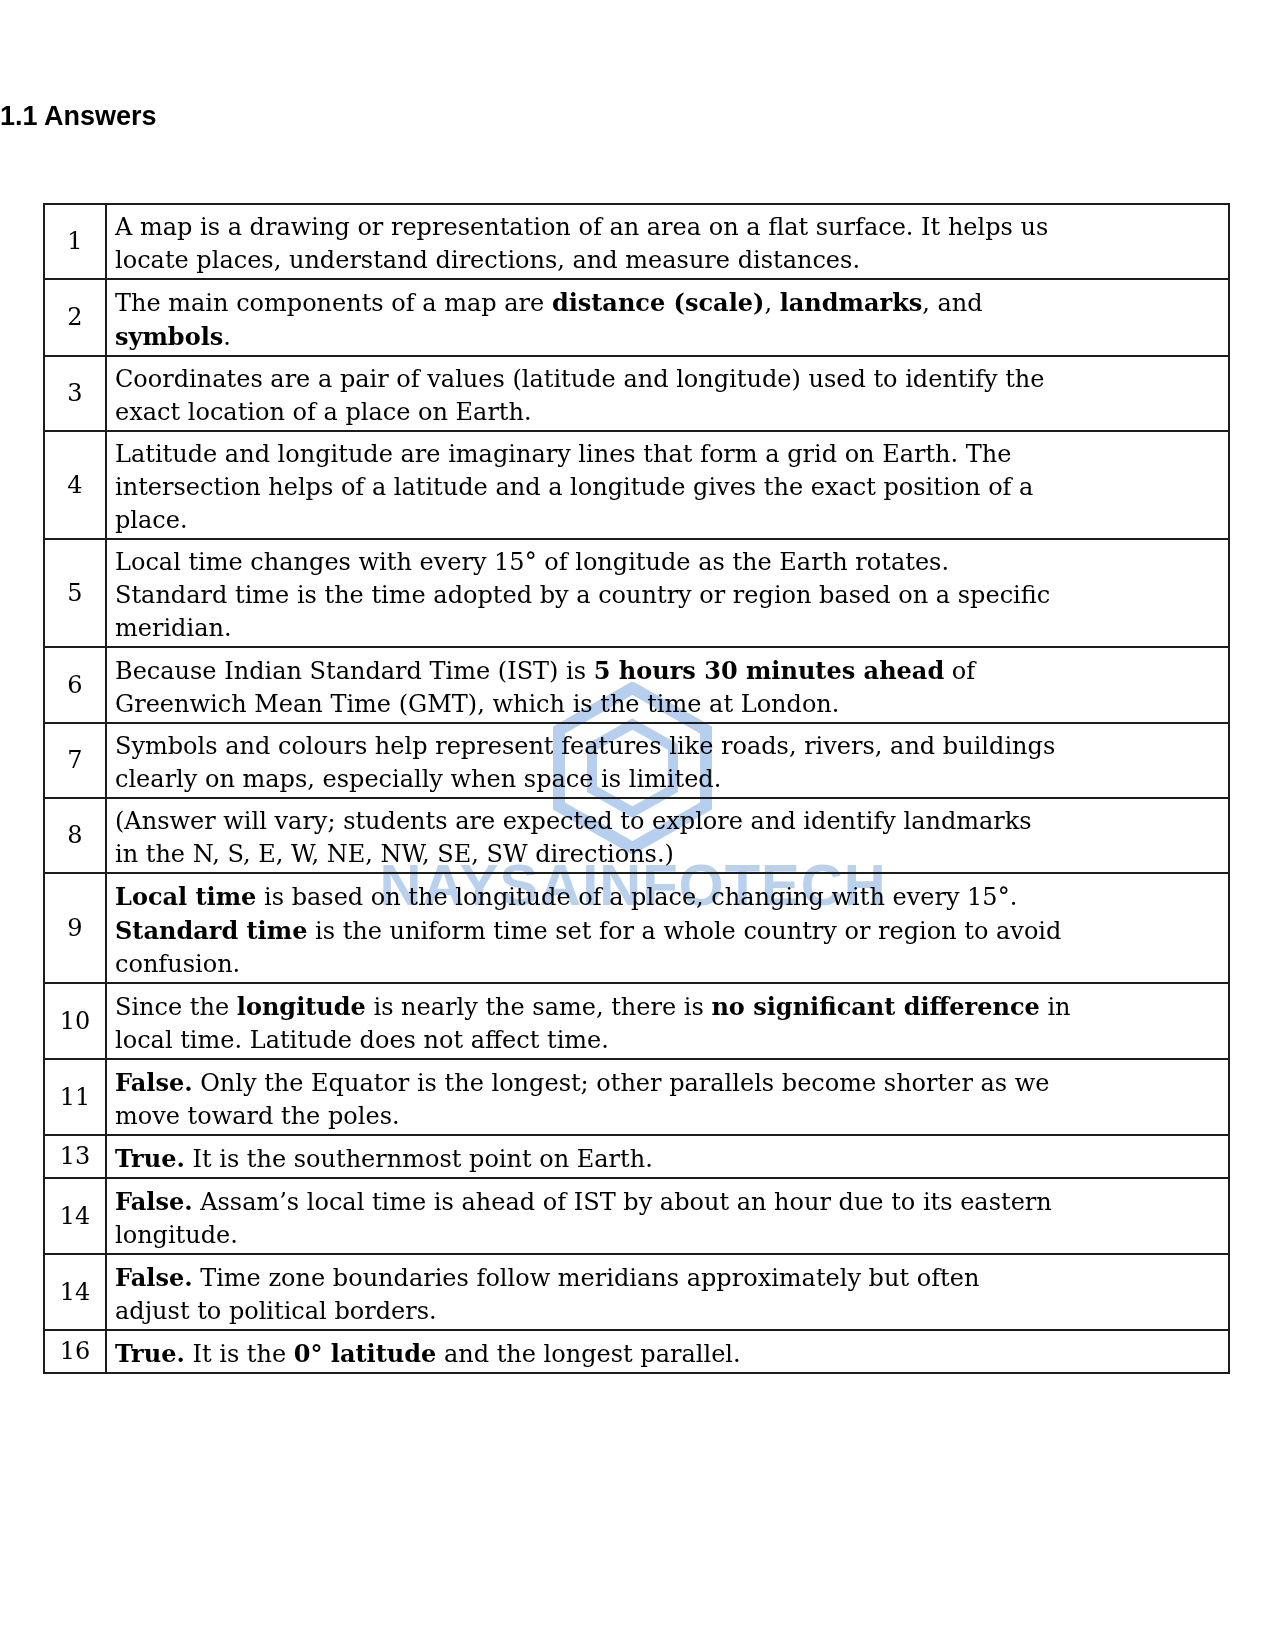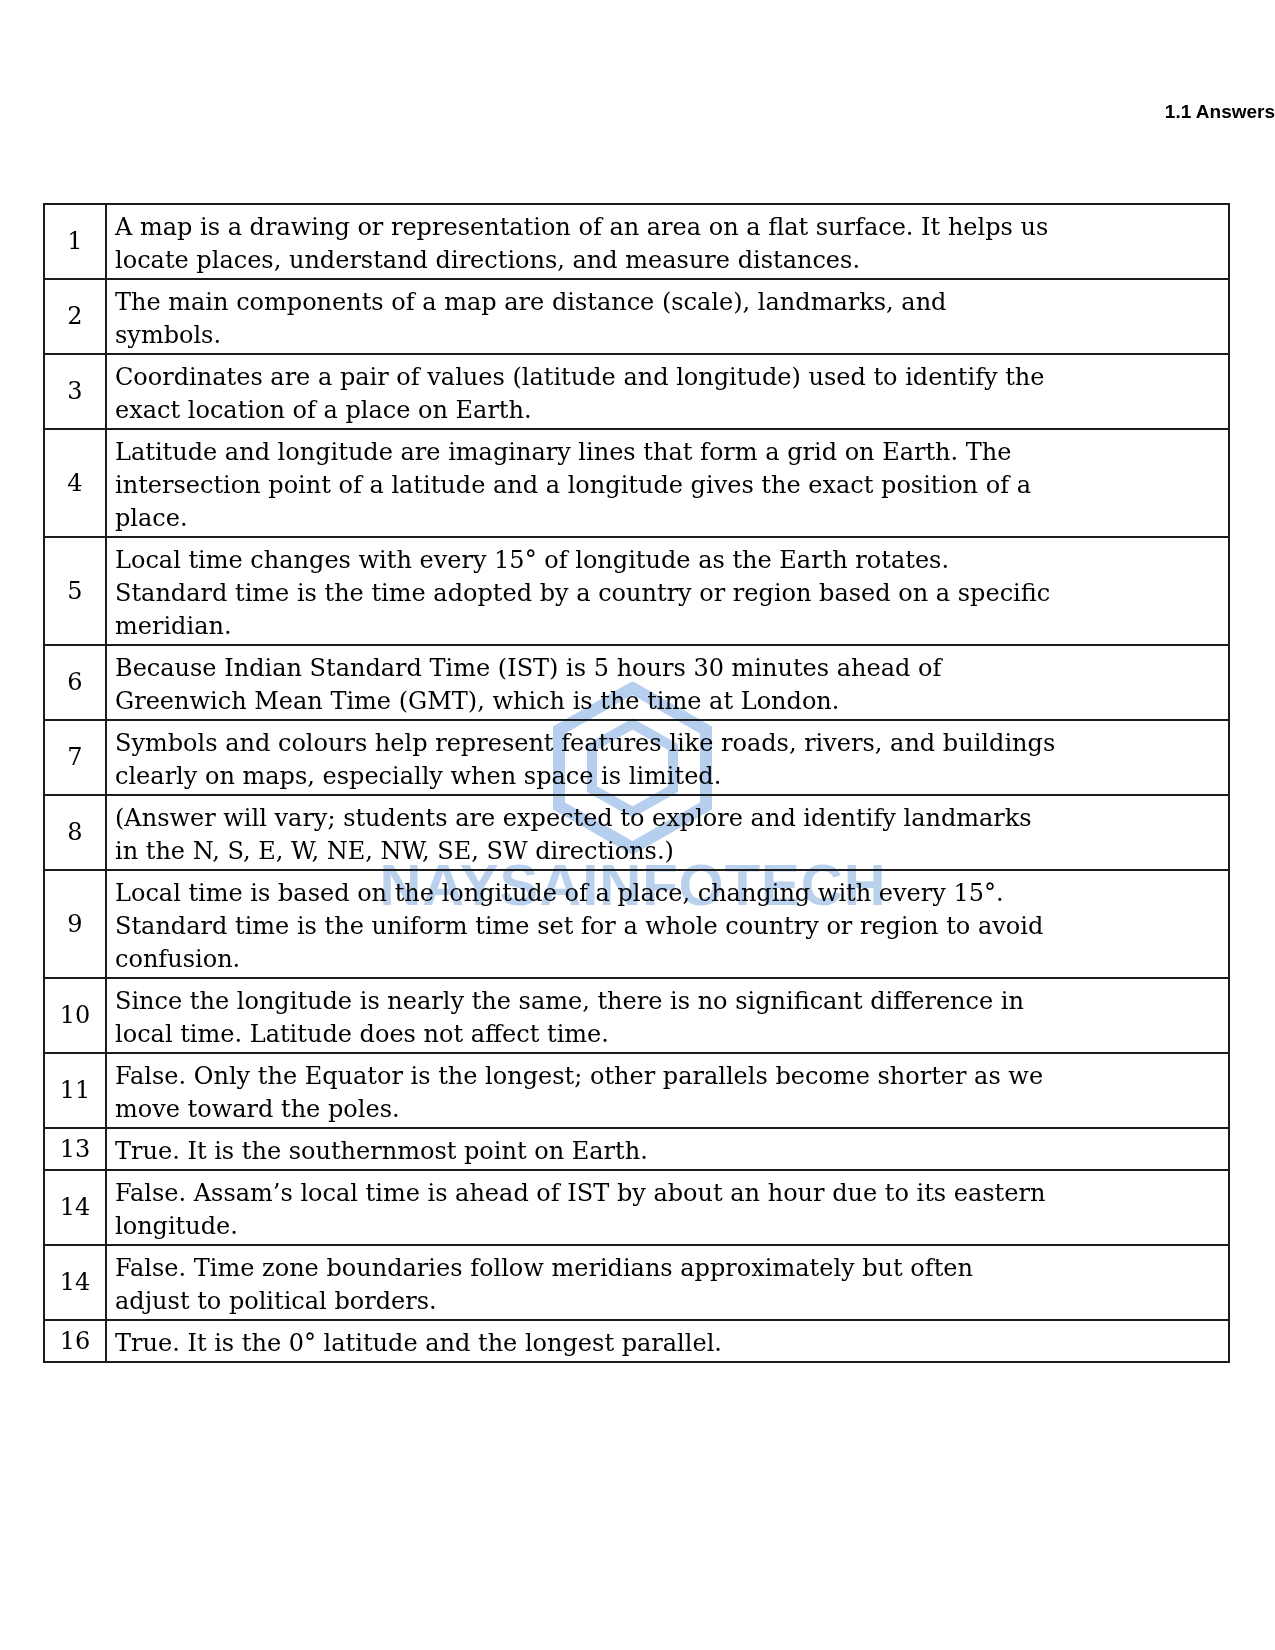--- a/index.html
+++ b/index.html
@@ -8,24 +8,24 @@
     background: #ffffff;
     position: relative;
     font-family: "DejaVu Serif", serif;
     color: #000;
     overflow: hidden;
   }
 
   .page-title {
     position: absolute;
     top: 101px; left: 0; width: 1275px;
-    text-align: right;
+    text-align: left;
     font-family: "Liberation Sans", sans-serif;
     font-weight: bold;
-    font-size: 19px;
+    font-size: 27px;
     color: #000;
     z-index: 2;
   }
 
   
   .watermark-layer { position: absolute; inset: 0; z-index: 0; }
   .wm-logo { position: absolute; left: 551px; top: 682px; width: 163px; height: 172px; }
   .wm-text {
     position: absolute;
     left: 0; top: 851px; width: 1266px;
@@ -56,21 +56,21 @@
   td.num {
     width: 60px;
     text-align: center;
     padding: 0;
   }
   td.content {
     padding: 6px 2px 1px 8px;
     white-space: pre-wrap;
     overflow-wrap: break-word;
   }
-  td.content b { font-weight: normal; }
+  td.content b { font-weight: bold; }
   tr:nth-child(13) td { height: 66px; margin-left: 28px; }
   tr:nth-child(16) td { height: 70px; }
 </style>
 </head>
 <body>
 
 <div class="watermark-layer">
   <svg class="wm-logo" viewBox="0 0 163 172" fill="none">
     <polygon points="81.5,6 155,48 155,124 81.5,166 8,124 8,48" stroke="#b7cfee" stroke-width="12" fill="none"></polygon>
     <polygon points="81.5,42 122,65 122,107 81.5,130 41,107 41,65" stroke="#b7cfee" stroke-width="10" fill="none"></polygon>
@@ -96,21 +96,21 @@
 
   <tr>
     <td class="num">3</td>
     <td class="content">Coordinates are a pair of values (latitude and longitude) used to identify the
 exact location of a place on Earth.</td>
   </tr>
 
   <tr>
     <td class="num">4</td>
     <td class="content">Latitude and longitude are imaginary lines that form a grid on Earth. The
-intersection point of a latitude and a longitude gives the exact position of a
+intersection helps of a latitude and a longitude gives the exact position of a
 place.</td>
   </tr>
 
   <tr>
     <td class="num">5</td>
     <td class="content">Local time changes with every 15° of longitude as the Earth rotates.
 Standard time is the time adopted by a country or region based on a specific
 meridian.</td>
   </tr>
 

